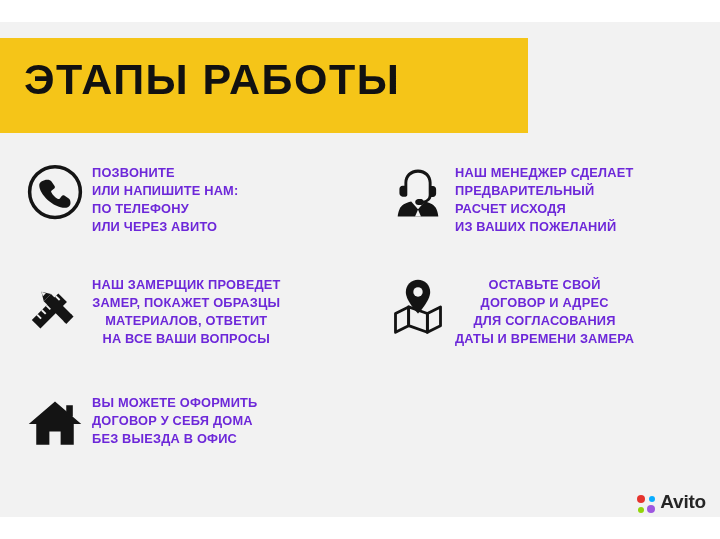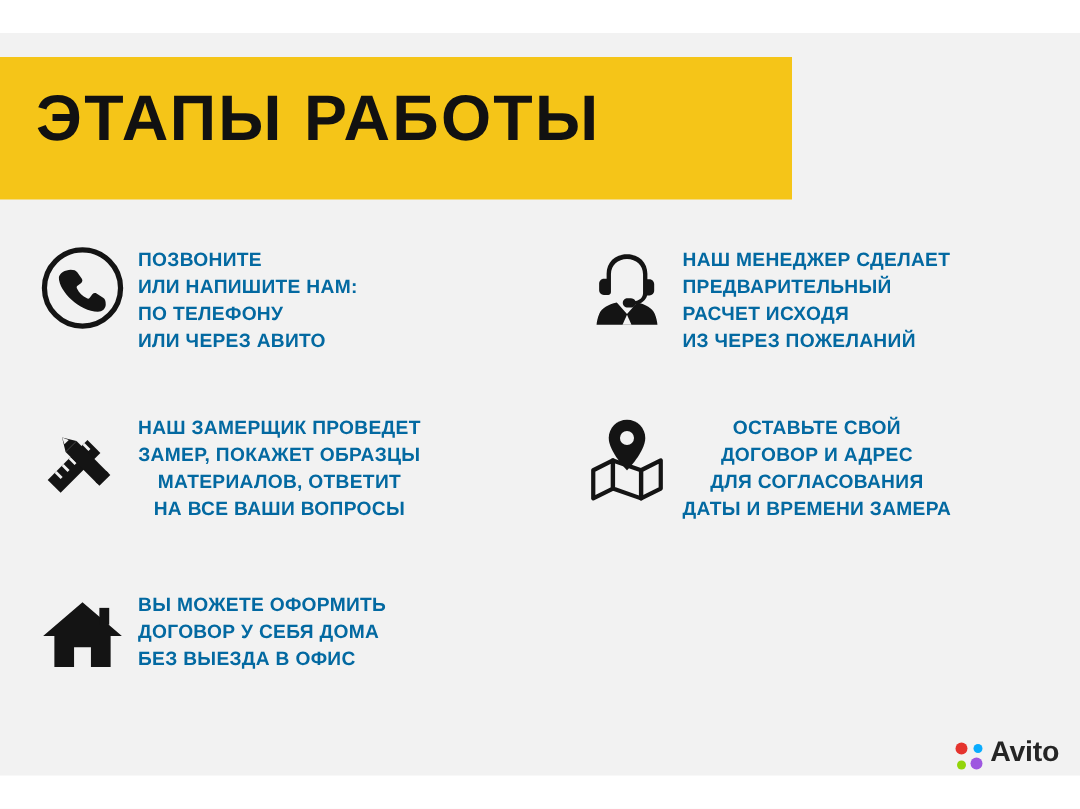--- a/index.html
+++ b/index.html
@@ -78,21 +78,21 @@
     align-items: flex-start;
     justify-content: center;
     padding-top: 4px;
     box-sizing: border-box;
   }
   .icon-wrap svg { display: block; }
   .step-text {
     font-size: 12.8px;
     font-weight: bold;
     line-height: 1.42;
-    color: #0369a1;
+    color: #6d28d9;
     letter-spacing: 0.2px;
     padding-top: 4px;
     white-space: pre-line;
   }
   
   .watermark {
     position: absolute;
     right: 14px;
     bottom: 26px;
     display: flex;
@@ -149,21 +149,21 @@
         <div class="icon-wrap">
           <svg width="58" height="58" viewBox="0 0 64 64" aria-hidden="true">
             <path d="M32 6c-9 0-15 6.2-15 14.5V24h-2c-2 0-3.5 1.6-3.5 3.6v4.8c0 2 1.5 3.6 3.5 3.6h3.2c1.2 0 2-.9 2-2.1V20.8C20.2 14.3 25.3 9.6 32 9.6s11.8 4.7 11.8 11.2v13.8c0 3.3-2.3 5.4-5.6 5.9-.6-1.3-1.9-2-3.4-2h-2.3c-2 0-3.6 1.5-3.6 3.4s1.6 3.4 3.6 3.4h2.3c1.6 0 2.9-.9 3.5-2.3 4.3-.5 7.6-3 8.5-6.6h1.7c2 0 3.5-1.6 3.5-3.6v-4.8c0-2-1.5-3.6-3.5-3.6h-1.5v-3.9C47 12.2 41 6 32 6z" fill="#141414"></path>
             <path d="M24.5 41.5 32 50l7.5-8.5c6.5 1.4 11 4.2 12.8 8.1 1.3 2.8 1.9 6 2.1 8.4H9.6c.2-2.4.8-5.6 2.1-8.4 1.8-3.9 6.3-6.7 12.8-8.1z" fill="#141414"></path>
             <path d="M32 50.5 28.7 58h6.6L32 50.5z" fill="#f2f2f2"></path>
           </svg>
         </div>
         <div class="step-text">НАШ МЕНЕДЖЕР СДЕЛАЕТ
 ПРЕДВАРИТЕЛЬНЫЙ
 РАСЧЕТ ИСХОДЯ
-ИЗ ЧЕРЕЗ ПОЖЕЛАНИЙ</div>
+ИЗ ВАШИХ ПОЖЕЛАНИЙ</div>
       </div>
     </div>
 
     <div class="row row-2">
       <div class="cell">
         <div class="icon-wrap">
           <svg width="60" height="60" viewBox="0 0 64 64" aria-hidden="true">
             <g transform="rotate(-45 32 32)">
               <rect x="4" y="25" width="40" height="13" fill="#141414"></rect>
               <g fill="#f2f2f2">

